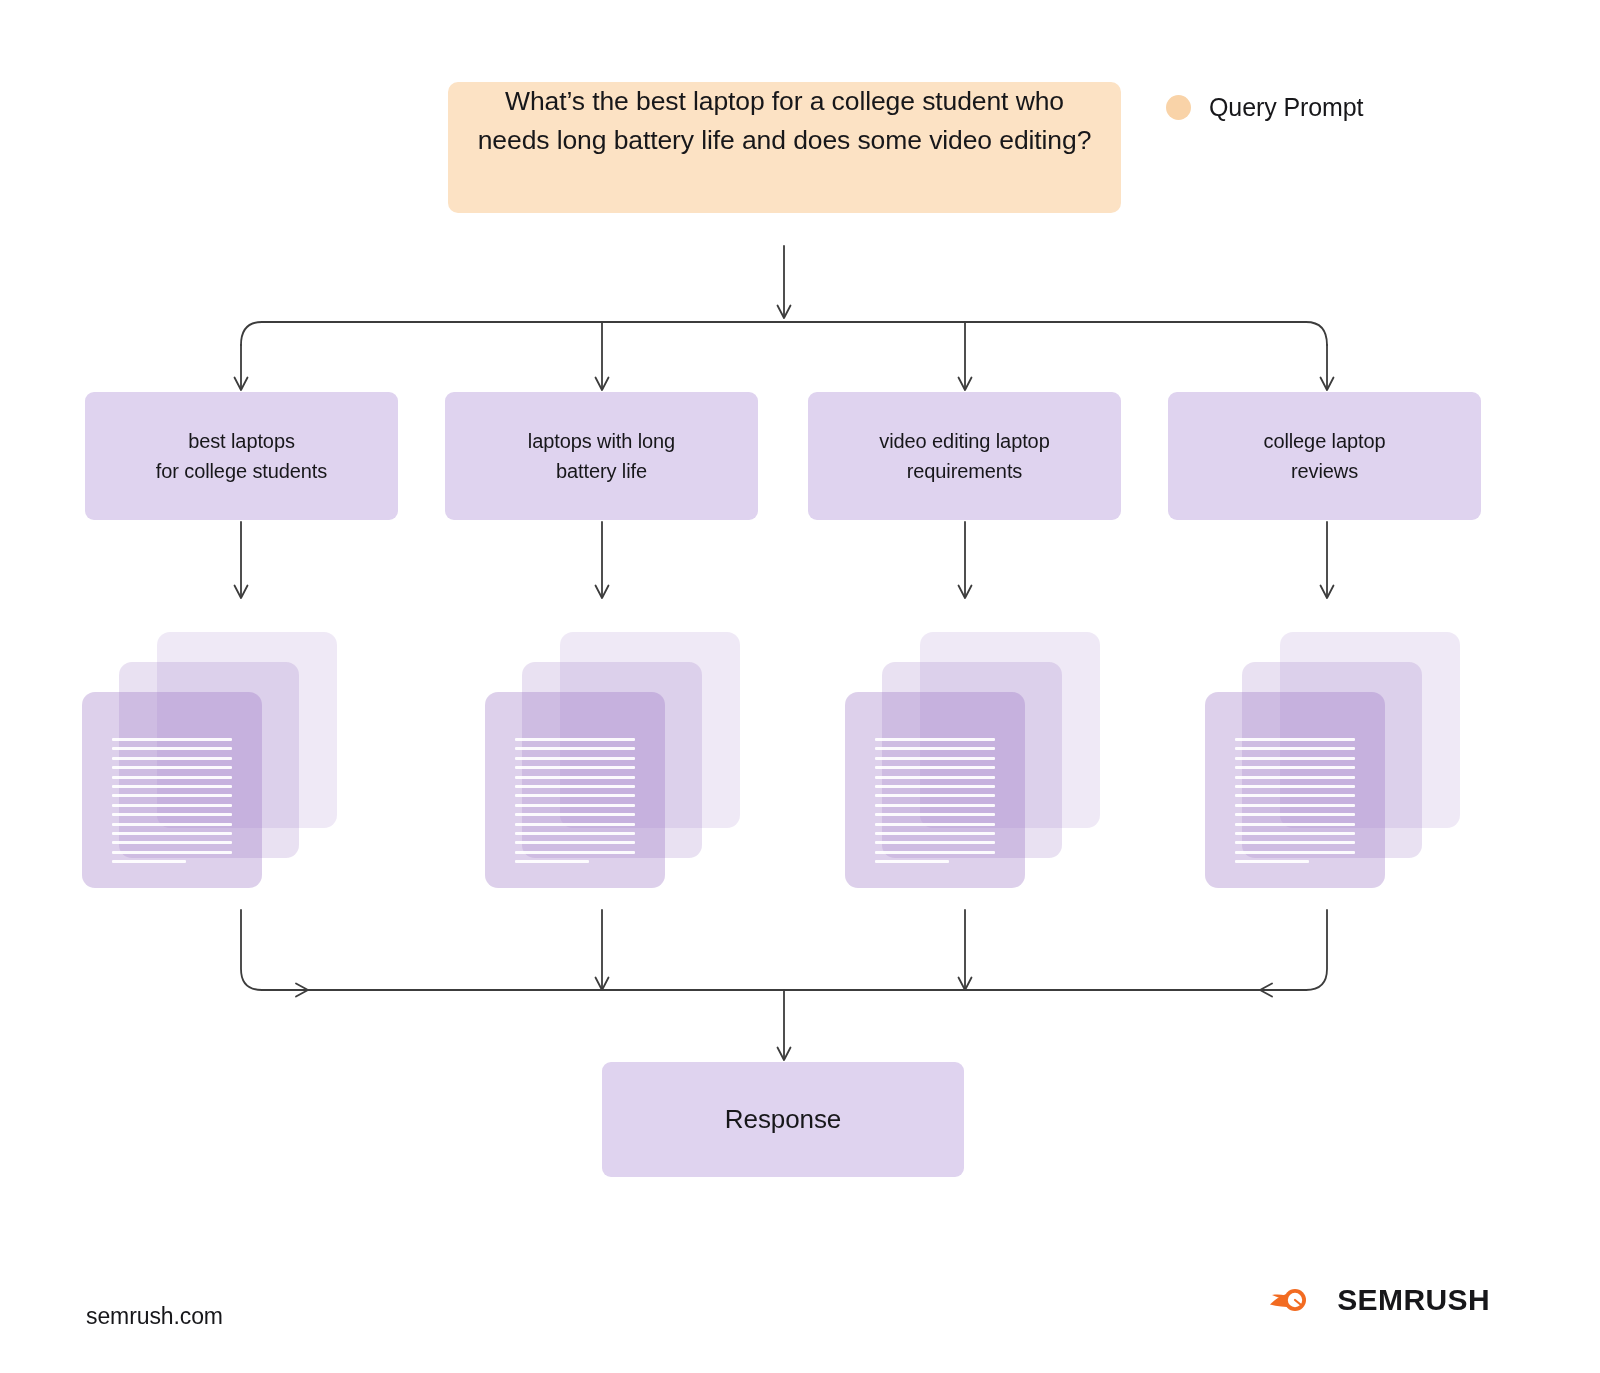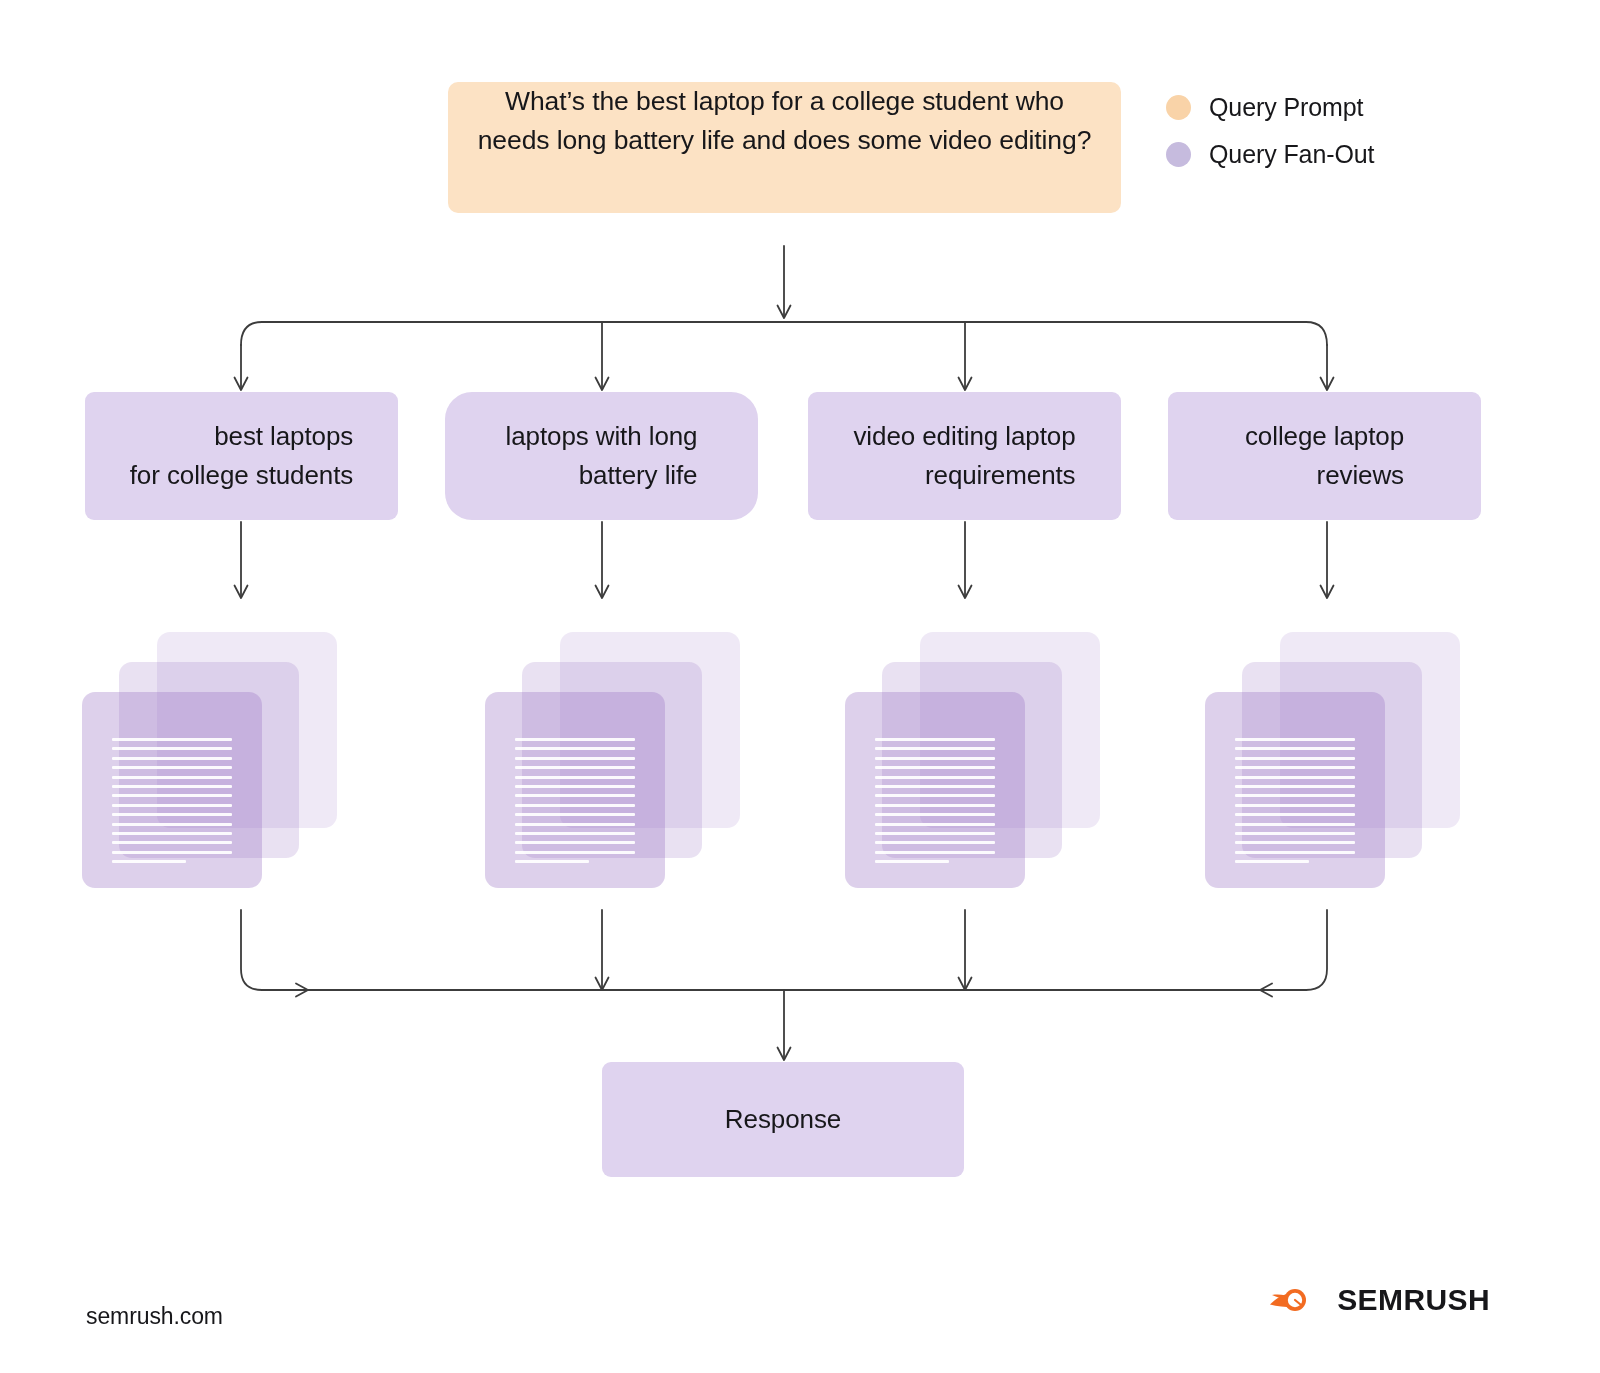--- a/index.html
+++ b/index.html
@@ -86,28 +86,28 @@
     height: 128px;
     background: #DFD3EF;
     border-radius: 9px;
     display: flex;
     align-items: center;
     justify-content: center;
     box-sizing: border-box;
     padding: 0 10px;
   }
   .query-text {
-    font-size: 26px;
+    font-size: 20px;
     line-height: 1.5;
     color: #17171a;
-    text-align: right;
+    text-align: center;
     letter-spacing: -0.1px;
   }
   .q0 { left: 85px;   }
-  .q1 { left: 445px; border-radius: 27px;  }
+  .q1 { left: 445px;  }
   .q2 { left: 808px;  }
   .q3 { left: 1168px; }
 
   
   .doc-stack {
     position: absolute;
     top: 632px;
     width: 255px;
     height: 260px;
   }
@@ -258,24 +258,20 @@
   </svg>
 
   <div class="prompt-box" style="background: rgb(252, 226, 196);">
     <div class="prompt-text">What’s the best laptop for a college student who needs long battery life and does some video editing?</div>
   </div>
 
   <div class="legend">
     <div class="legend-row">
       <span class="legend-dot" style="background: rgb(249, 211, 168);"></span>
       <span class="legend-label">Query Prompt</span>
-    </div>
-    <div class="legend-row">
-      <span class="legend-dot" style="background: rgb(198, 187, 222);"></span>
-      <span class="legend-label">Query Fan-Out</span>
     </div>
   </div>
 
   <div class="query-box q0" style="background: rgb(223, 211, 239);">
     <div class="query-text">best laptops<br>for college students</div>
   </div>
   <div class="query-box q1" style="background: rgb(223, 211, 239);">
     <div class="query-text">laptops with long<br>battery life</div>
   </div>
   <div class="query-box q2" style="background: rgb(223, 211, 239);">

